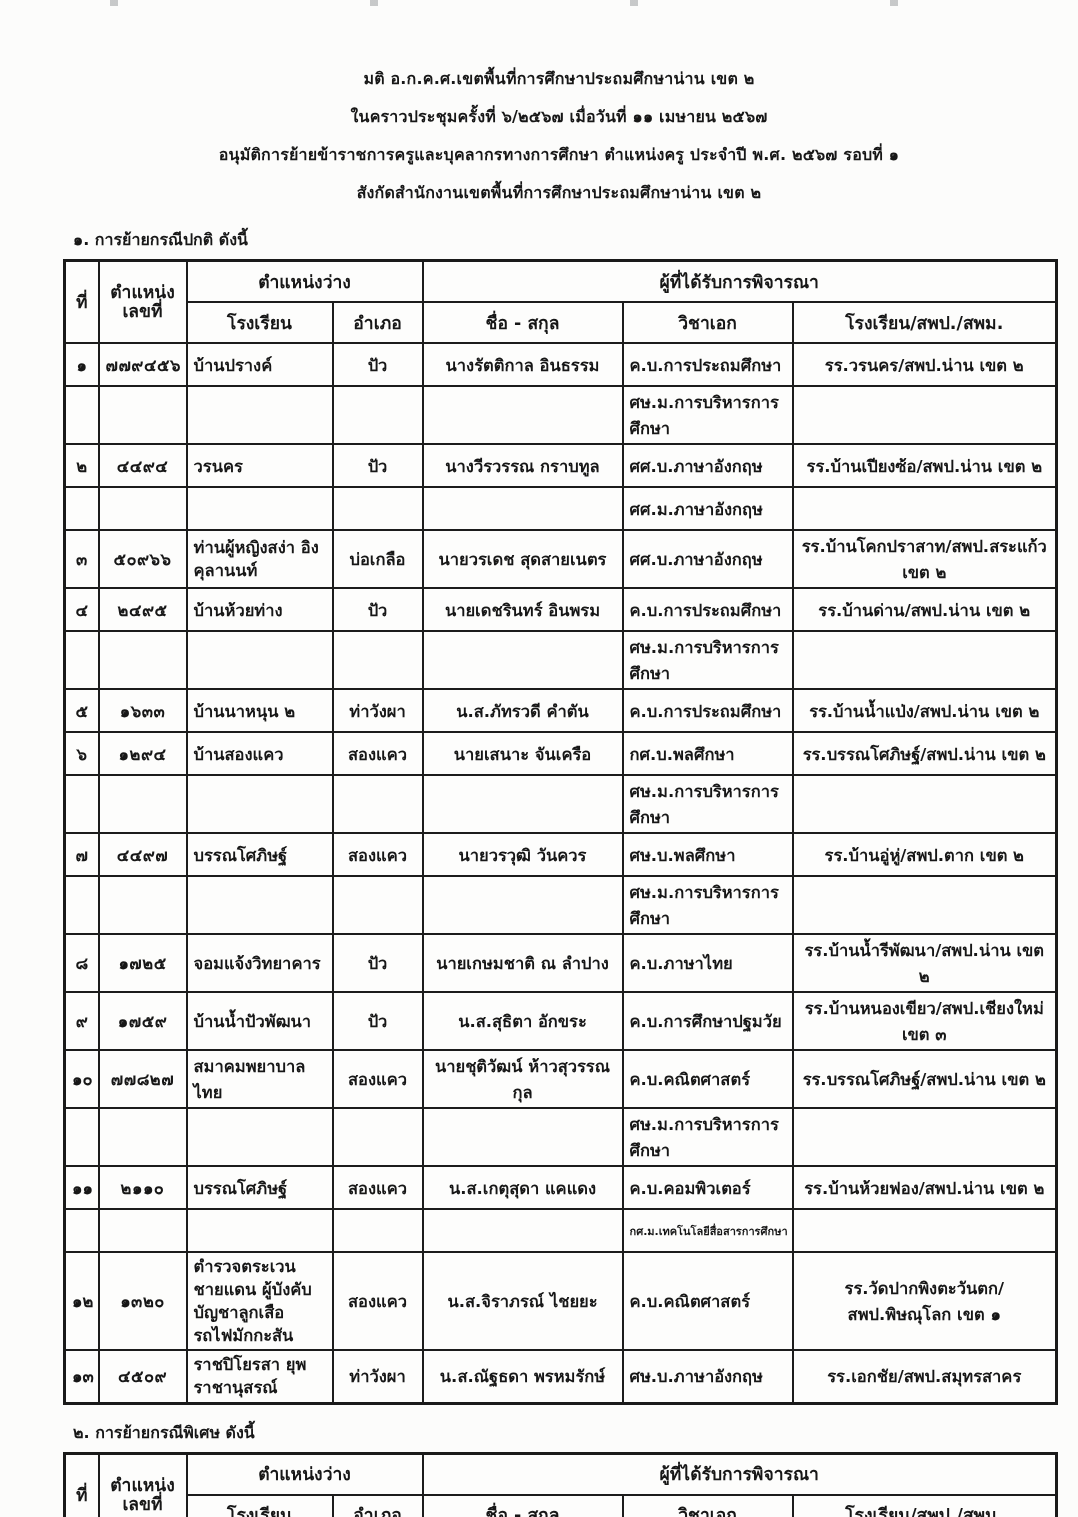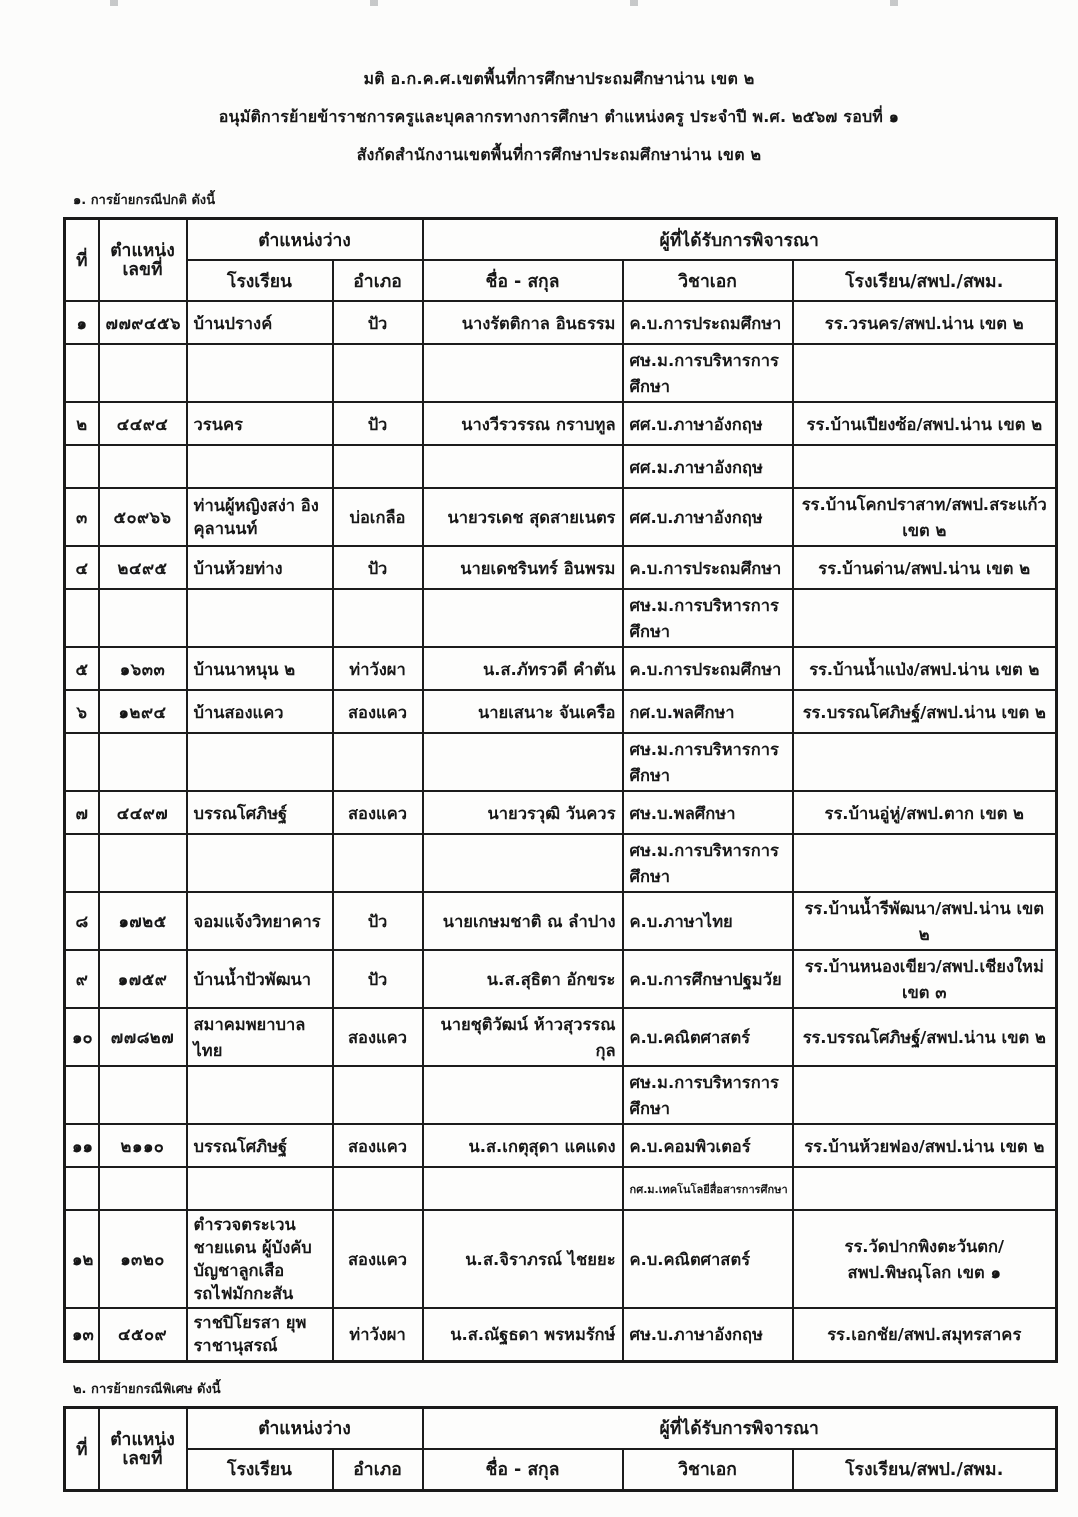--- a/index.html
+++ b/index.html
@@ -7,56 +7,57 @@
     width:1078px; min-height:1517px; position:relative;
     background:#fcfcfb; color:#171717; overflow:hidden;
     font-family:"DejaVu Sans", "Liberation Sans", sans-serif;
   }
   .page{ width:992px; margin-left:63px; padding-top:60px; position:relative; }
 
   
   .doc-header{ text-align:center; }
   .h-line{ font-size:16px; font-weight:700; line-height:38px; letter-spacing:.2px; }
 
-  .section-title{ font-weight:700; font-size:13px; margin:15px 0 7px 10px; }
+  .section-title{ font-weight:700; font-size:16px; margin:15px 0 7px 10px; }
   .section-title.s2{ }
 
   
   table.move-table{ border-collapse:collapse; width:100%; table-layout:fixed;
     border:3px solid #1a1a1a; background:#fdfdfc; }
   .move-table th, .move-table td{ border:2px solid #1c1c1c; padding:2px 6px; overflow:hidden; }
   .move-table thead th{ font-weight:700; font-size:17.5px; text-align:center; height:35px; padding:2px 2px; }
   .th-pos div{ line-height:19px; }
   .move-table td{ height:37px; font-weight:600; font-size:16.5px; }
 
   .c-no{ text-align:center; }
   .c-pos{ text-align:center; font-size:15px; letter-spacing:.5px; }
   .c-school{ text-align:left; }
   .c-district{ text-align:center; }
-  .c-name{ text-align:right; }
+  .c-name{ text-align:center; }
   .c-major{ text-align:left;border-radius:11px; }
   .c-from{ text-align:center; }
 
   .school-small{ font-size:10.5px; line-height:1.4; font-weight:600; }
   .name-small{ font-size:15px; }
   .from-small{ font-size:12.5px; }
   .major-secondary{ font-size:13px;margin-left:15px; }
   .major-secondary.xs{ font-size:11px; white-space:nowrap; }
   .top-marks{ position:absolute; top:0; left:0; width:100%; height:6px;
     background:repeating-linear-gradient(90deg, transparent 0 110px, rgba(60,65,70,.55) 110px 118px, transparent 118px 260px); opacity:.5; }
 </style>
 </head>
 <body>
 
 <div class="top-marks"></div>
 
 <div class="page">
 
   <header class="doc-header">
     <div class="h-line">มติ อ.ก.ค.ศ.เขตพื้นที่การศึกษาประถมศึกษาน่าน เขต ๒</div>
+    <div class="h-line">ในคราวประชุมครั้งที่ ๖/๒๕๖๗  เมื่อวันที่ ๑๑ เมษายน ๒๕๖๗</div>
     <div class="h-line">อนุมัติการย้ายข้าราชการครูและบุคลากรทางการศึกษา ตำแหน่งครู ประจำปี พ.ศ. ๒๕๖๗ รอบที่ ๑</div>
     <div class="h-line">สังกัดสำนักงานเขตพื้นที่การศึกษาประถมศึกษาน่าน เขต ๒</div>
   </header>
 
   <div class="section-title">๑.  การย้ายกรณีปกติ  ดังนี้</div>
 
   <table class="move-table">
     <colgroup>
       <col style="width:34px">
         <col style="width:88px">

